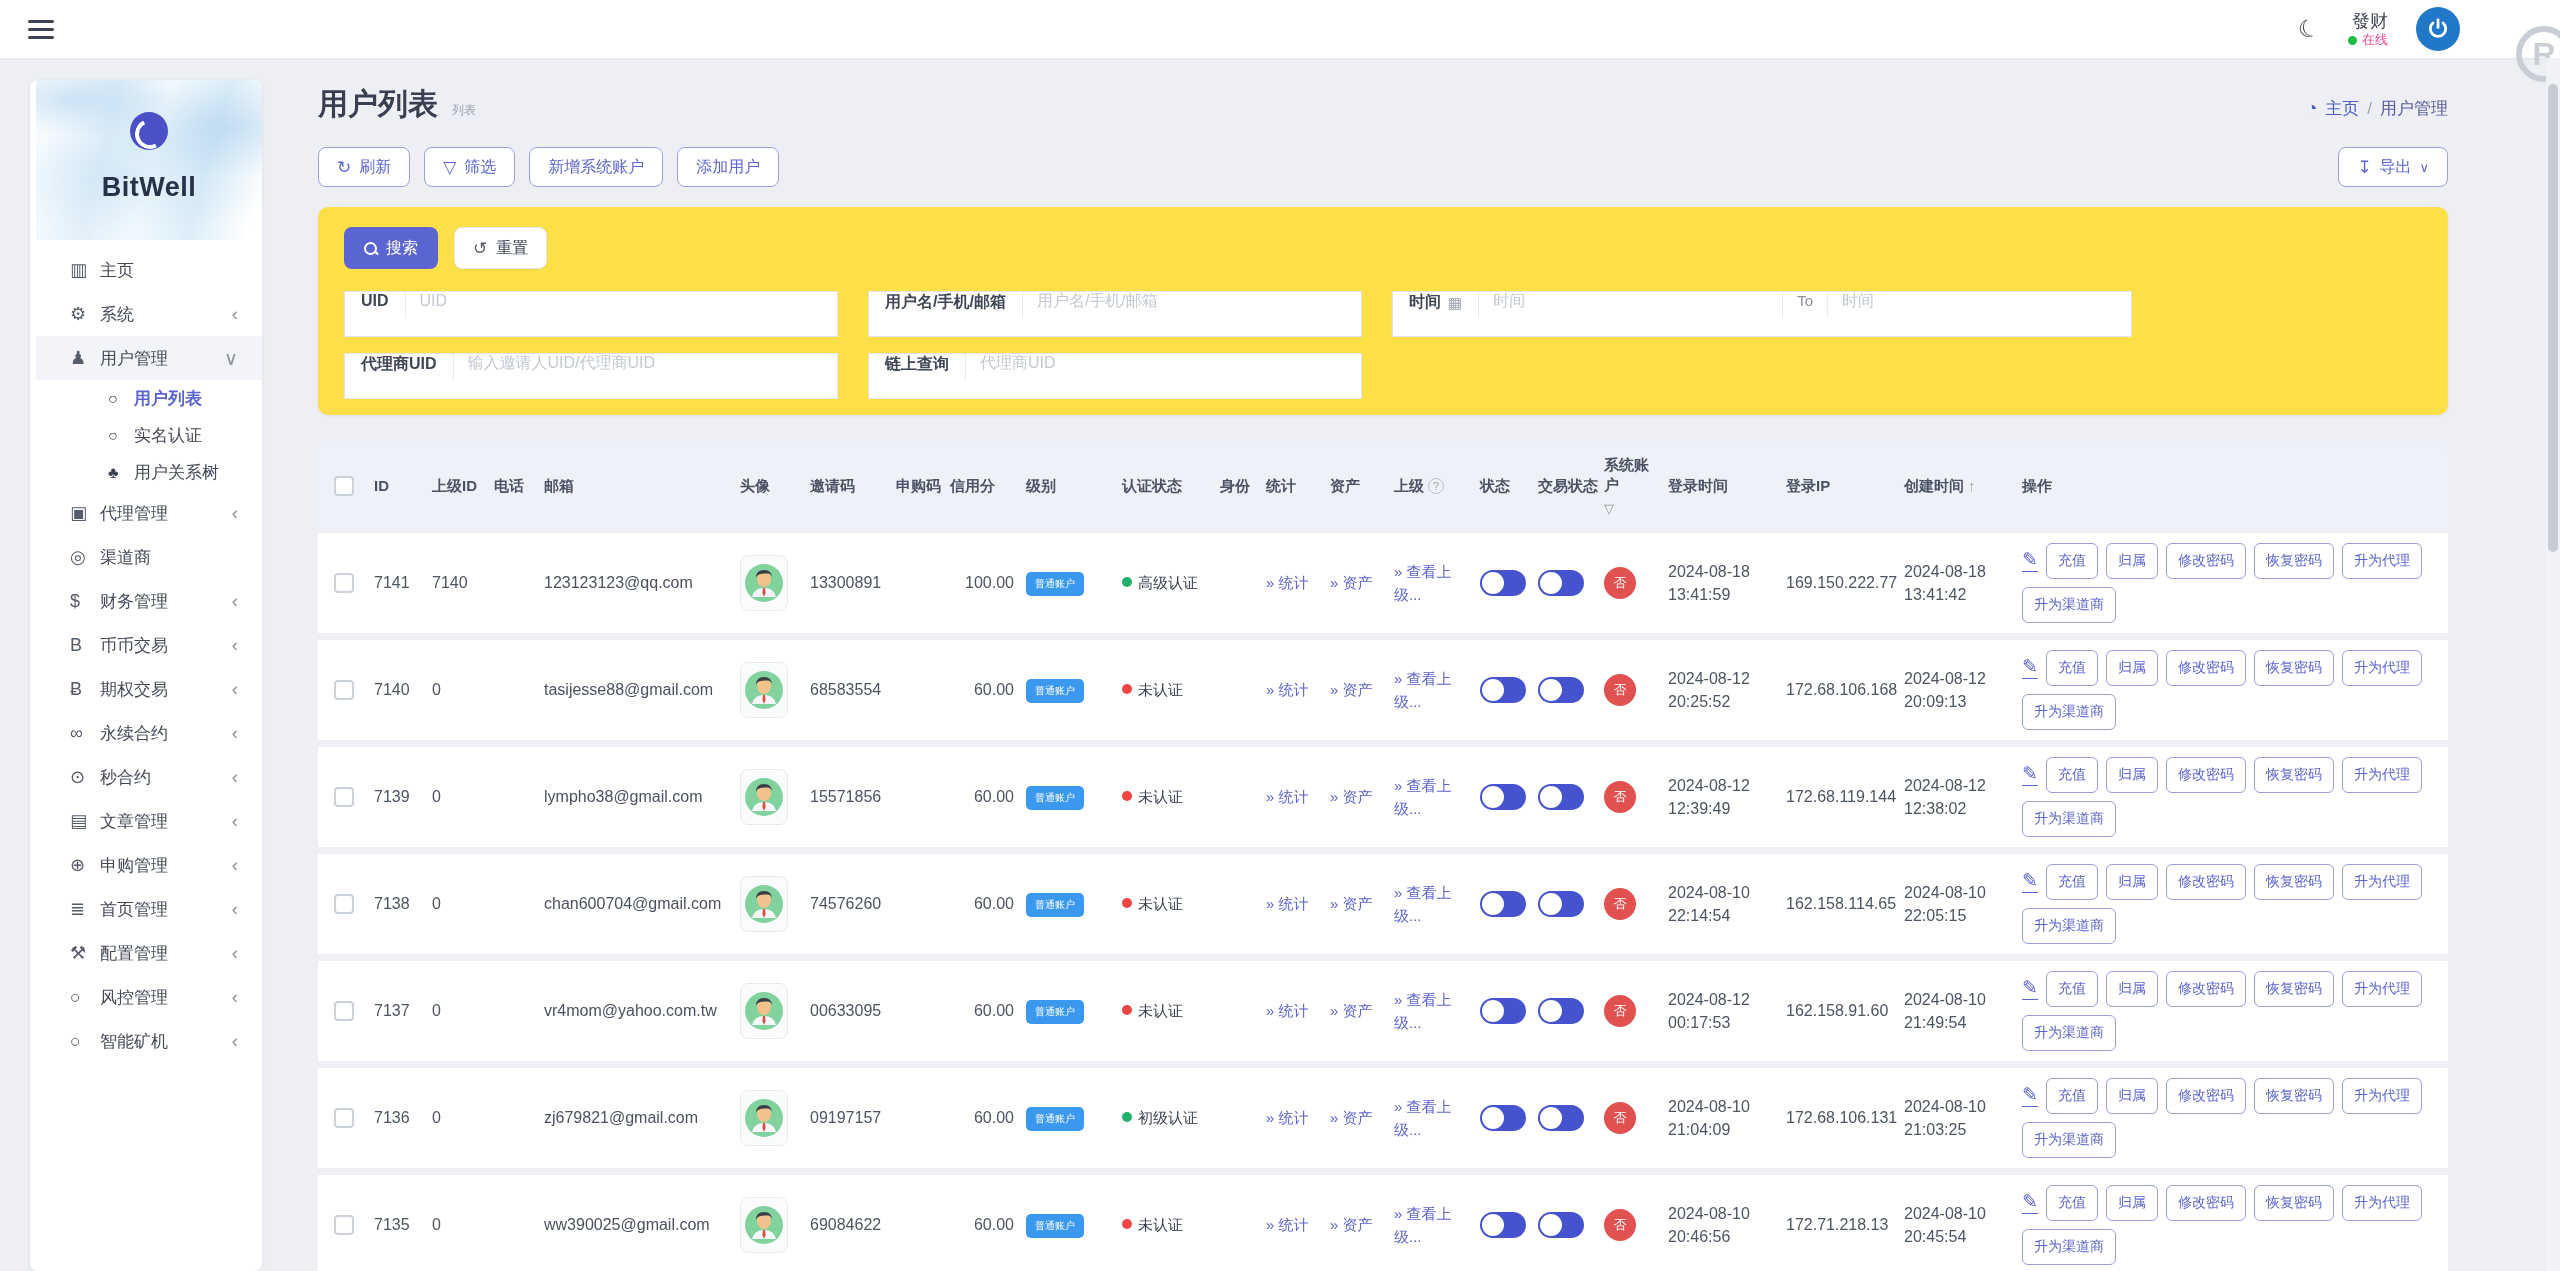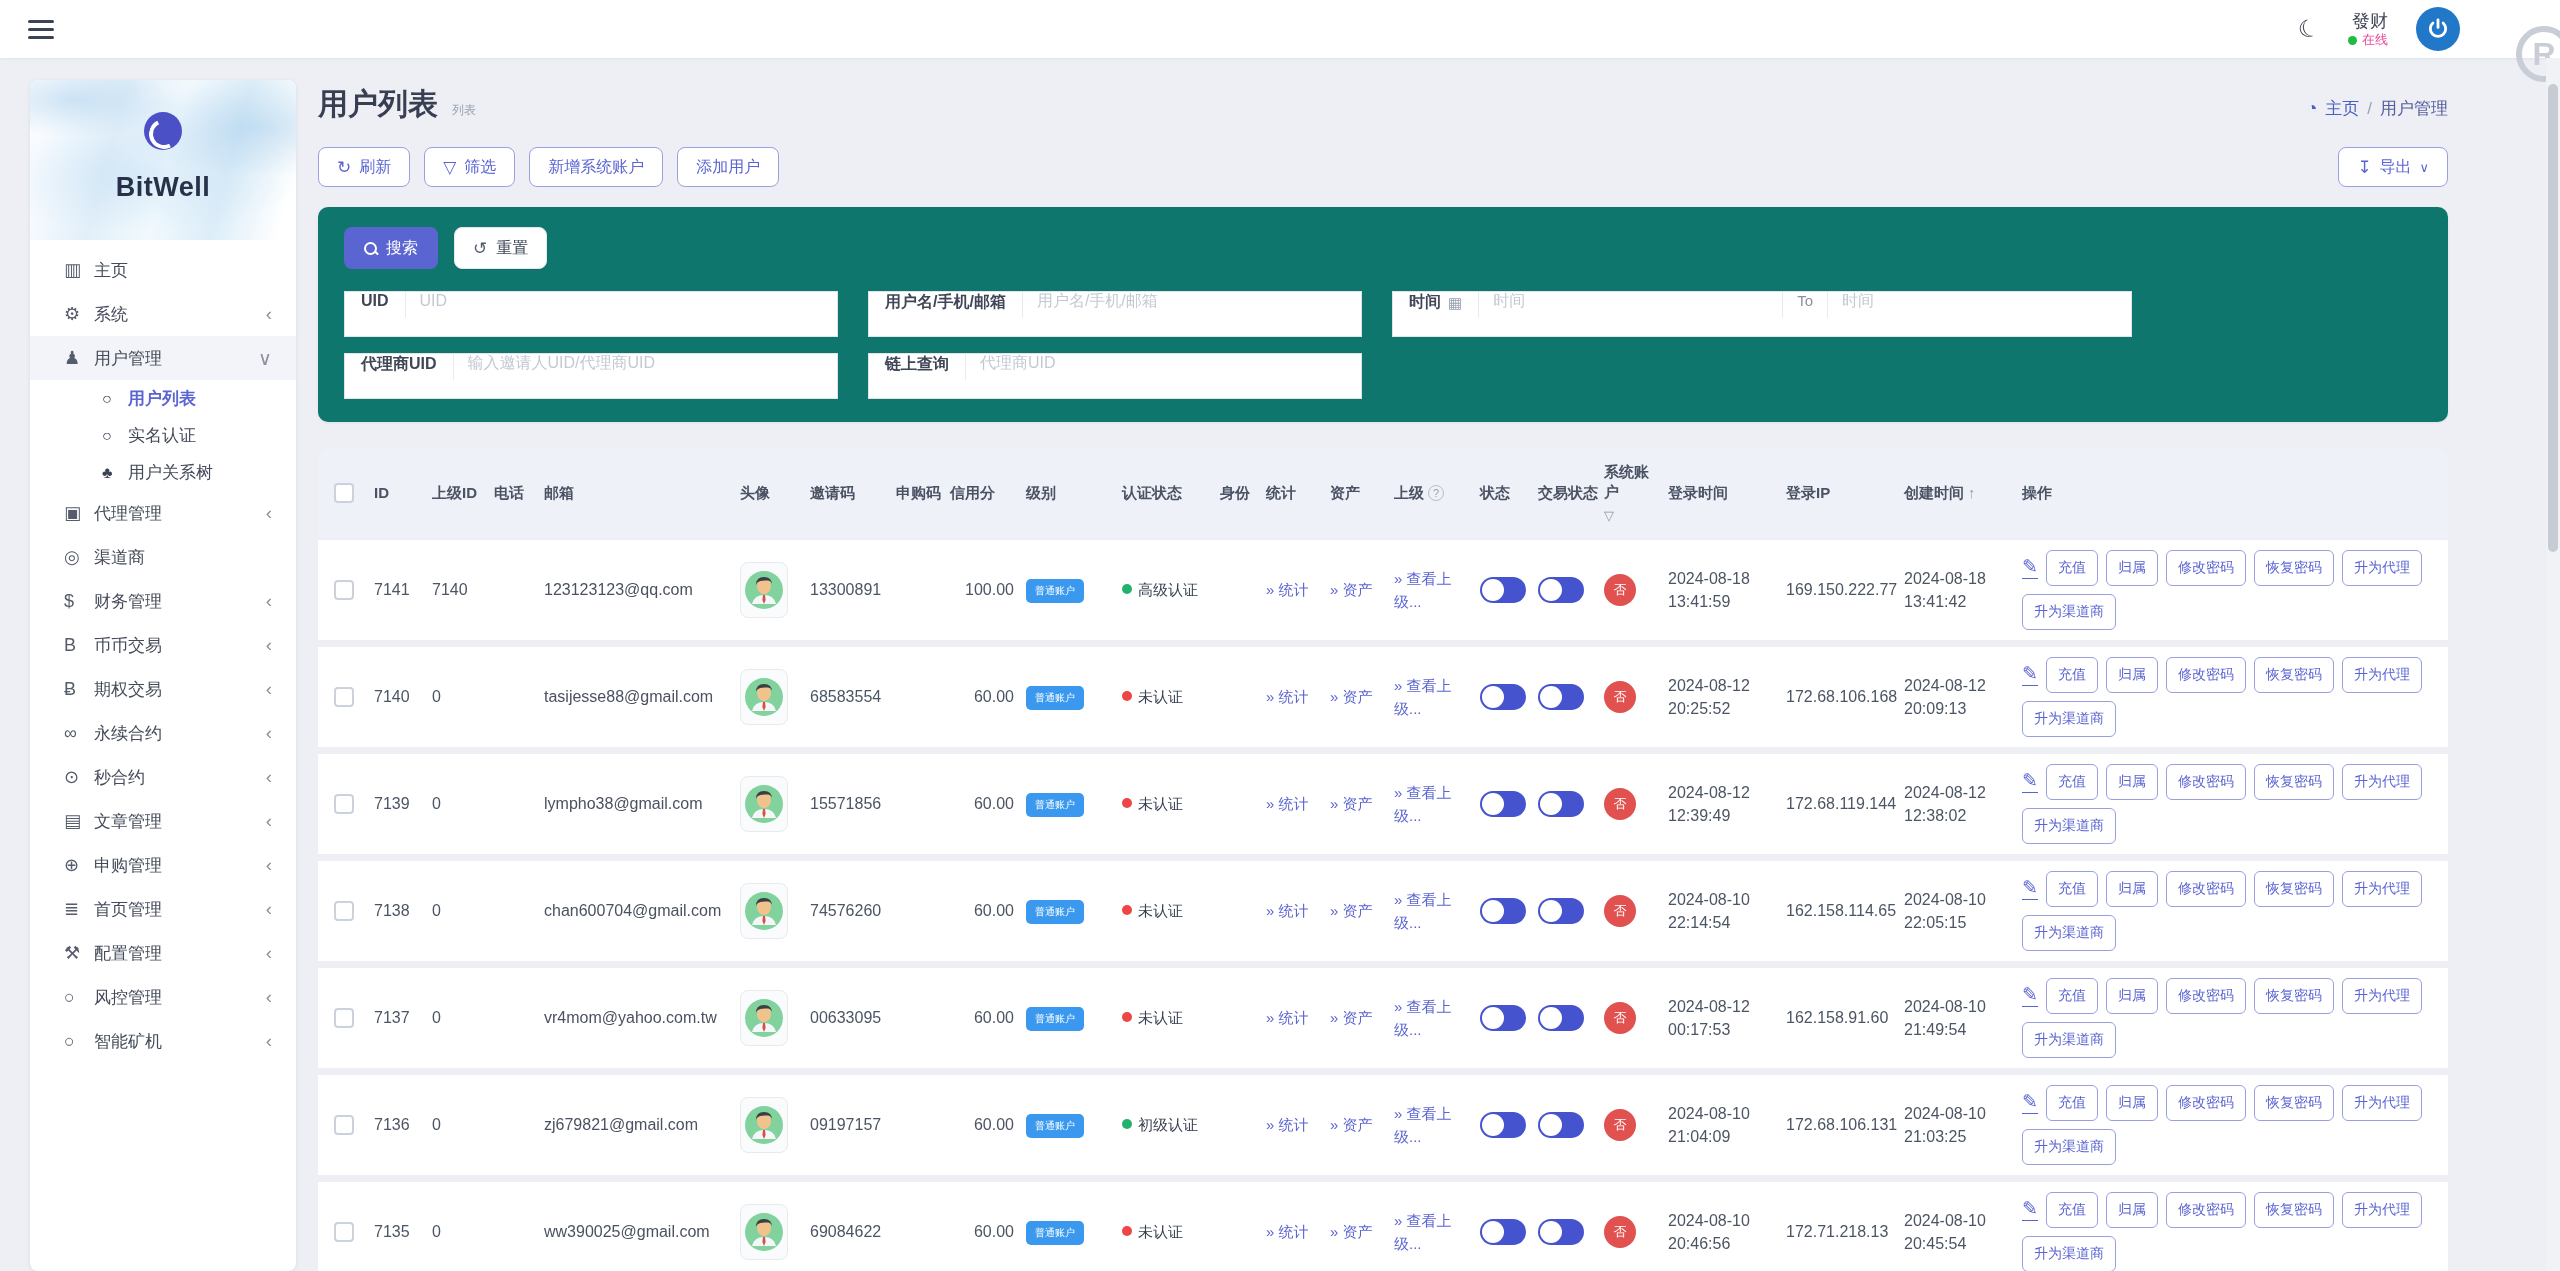--- a/index.html
+++ b/index.html
@@ -17,22 +17,22 @@
   .moon { font-size:24px; color:#3a4150; cursor:pointer; line-height:1; transform:rotate(-18deg); }
   .userbox { text-align:right; line-height:1.25; }
   .userbox .uname { font-size:18px; color:#3f4656; }
   .userbox .ustatus { font-size:13px; color:#ec4899; display:flex; align-items:center; gap:5px; justify-content:flex-start; }
   .dot-green { width:9px; height:9px; border-radius:50%; background:#21ba45; display:inline-block; }
   .power-avatar { width:44px; height:44px; border-radius:50%; background:#2178c9; display:flex; align-items:center; justify-content:center; cursor:pointer; }
   .r-logo { position:absolute; top:26px; right:-12px; width:56px; height:56px; border:6px solid #c9ced6;
             border-radius:50%; color:#c9ced6; font-weight:bold; font-size:32px; display:flex; align-items:center;
             justify-content:center; z-index:5; background:transparent; }
   
-  .sidebar { position:absolute; left:30px; top:80px; width:266px; height:1191px; background:#fff;
-             border-radius:8px; box-shadow:0 1px 4px rgba(20,30,60,.08); overflow:hidden; z-index:2; }
+  .sidebar { position:absolute; left:30px; top:80px; width:232px; height:1191px; background:#fff;
+             border-radius:8px; box-shadow:0 1px 4px rgba(20,30,60,.08); overflow:hidden; z-index:2;padding-left:6px; }
   .side-deco { position:relative; height:160px;
     background:
       radial-gradient(150px 55px at 15% 12%, rgba(130,185,228,.35), transparent 70%),
       radial-gradient(200px 70px at 85% 30%, rgba(120,178,224,.30), transparent 70%),
       radial-gradient(240px 80px at 40% 60%, rgba(165,208,240,.28), transparent 70%),
       linear-gradient(105deg,#fbfdff 8%,#e2eff9 32%,#f2f9fd 52%,#dcedf8 72%,#ffffff 94%); }
   .brand-circle { position:absolute; left:50%; top:32px; transform:translateX(-50%); width:38px; height:38px;
                   border-radius:50%; background:#4b50c6; }
   .brand-circle::after { content:""; position:absolute; left:5px; top:7px; width:22px; height:22px;
                   border:4px solid transparent; border-left-color:#fff; border-bottom-color:#fff;
@@ -59,22 +59,22 @@
   .breadcrumb .crumb-current { color:#555d9d; }
   .bc-ic { font-size:18px; color:#4a5ec4; }
   
   .toolbar { margin-top:22px; display:flex; gap:14px; align-items:center; }
   .tbtn { height:40px; padding:0 18px; background:#fff; border:1px solid #9aa0e0; border-radius:8px;
           color:#5b65d2; font-size:16px; display:inline-flex; align-items:center; gap:8px; cursor:pointer;
           font-family:inherit; }
   .tbtn .ic { font-size:17px; }
   .export-wrap { margin-left:auto; }
   
-  .filter-card { margin-top:20px; background:#0f766e; border-radius:10px; box-shadow:0 1px 3px rgba(16,24,40,.06);
-                 padding:20px 26px 23px; }
+  .filter-card { margin-top:20px; background:#fde047; border-radius:10px; box-shadow:0 1px 3px rgba(16,24,40,.06);
+                 padding:20px 26px 16px; }
   .fbtn-row { display:flex; gap:16px; }
   .btn-search { height:42px; padding:0 20px; background:#5b65d2; border:none; border-radius:8px; color:#fff;
                 font-size:16px; display:inline-flex; align-items:center; gap:9px; cursor:pointer; font-family:inherit; }
   .mag { position:relative; width:13px; height:13px; display:inline-block; }
   .mag::before { content:""; position:absolute; left:0; top:0; width:9px; height:9px; border:2px solid #fff; border-radius:50%; }
   .mag::after { content:""; position:absolute; left:10px; top:10px; width:5px; height:2px; background:#fff; transform:rotate(45deg); border-radius:1px; }
   .btn-reset { height:42px; padding:0 18px; background:#fff; border:1px solid #e4e7ee; border-radius:8px;
                color:#3f4656; font-size:16px; display:inline-flex; align-items:center; gap:9px; cursor:pointer;
                box-shadow:0 1px 2px rgba(16,24,40,.06); font-family:inherit; }
   .btn-reset .ic { color:#555c6b; font-size:17px; }

